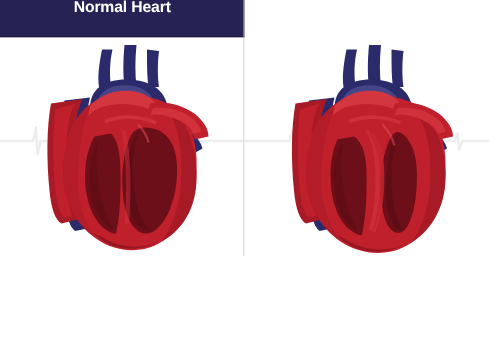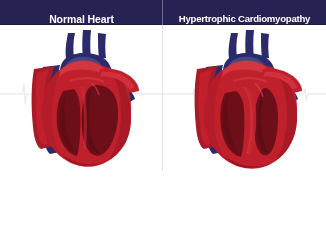--- a/index.html
+++ b/index.html
@@ -29,21 +29,21 @@
 
   .panel-header {
     position: absolute;
     top: 0; left: 0;
     width: 100%;
     height: 25px;
     background: #262254;
     box-sizing: border-box;
     border-bottom: 1px solid #1d1a42;
     display: flex;
-    align-items: flex-end;
+    align-items: flex-start;
     justify-content: center;
   }
   .panel-title {
     color: #ffffff;
     font-size: 10.5px;
     font-weight: bold;
     letter-spacing: -0.1px;
     white-space: nowrap;
     line-height: 1;
   }
@@ -196,23 +196,20 @@
 
       <g>
         <path d="M70 56 C80 52 94 52 104 57" fill="none" stroke="#d4363f" stroke-width="2.4" opacity="0.7"></path>
         <path d="M92 58 C96 62 98 66 99 70" fill="none" stroke="#e0525a" stroke-width="1.6" opacity="0.5"></path>
       </g>
     </svg>
   </div>
 
   <div class="panel panel-right">
 
-    <div class="panel-header">
-      <span class="panel-title">Hypertrophic Cardiomyopathy</span>
-    </div>
 
     <div class="panel-body"></div>
 
     <svg class="ecg" viewBox="0 0 163 146">
       <path d="M0 69 L30 69 L32 62 L33 78 L35 69 L118 69 L124 69 L126 56 L128 84 L130 69 L140 69 L142 64 L143 75 L145 69 L163 69" fill="none" stroke="#ededf0" stroke-width="1.6" stroke-linejoin="round"></path>
     </svg>
 
     <svg class="heart-svg" viewBox="0 0 163 146">
 
       <g>

